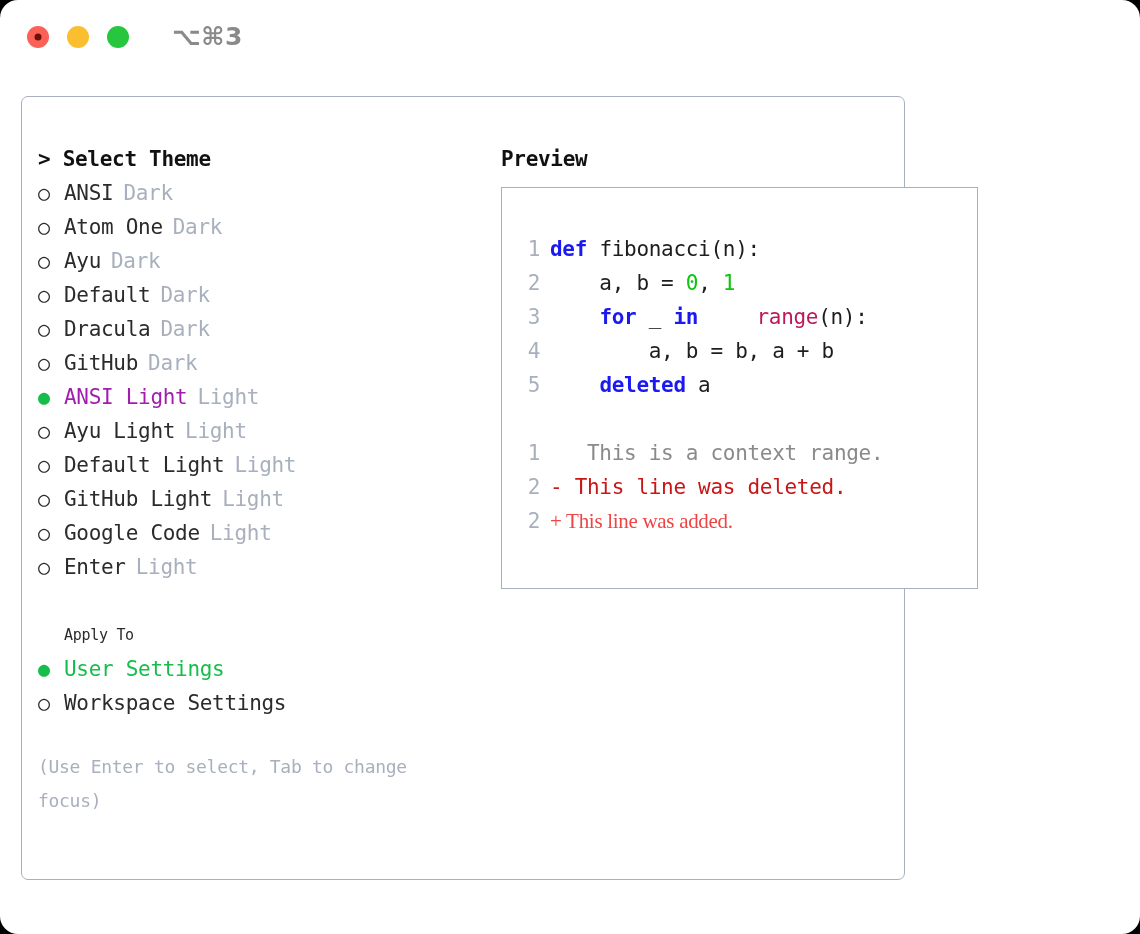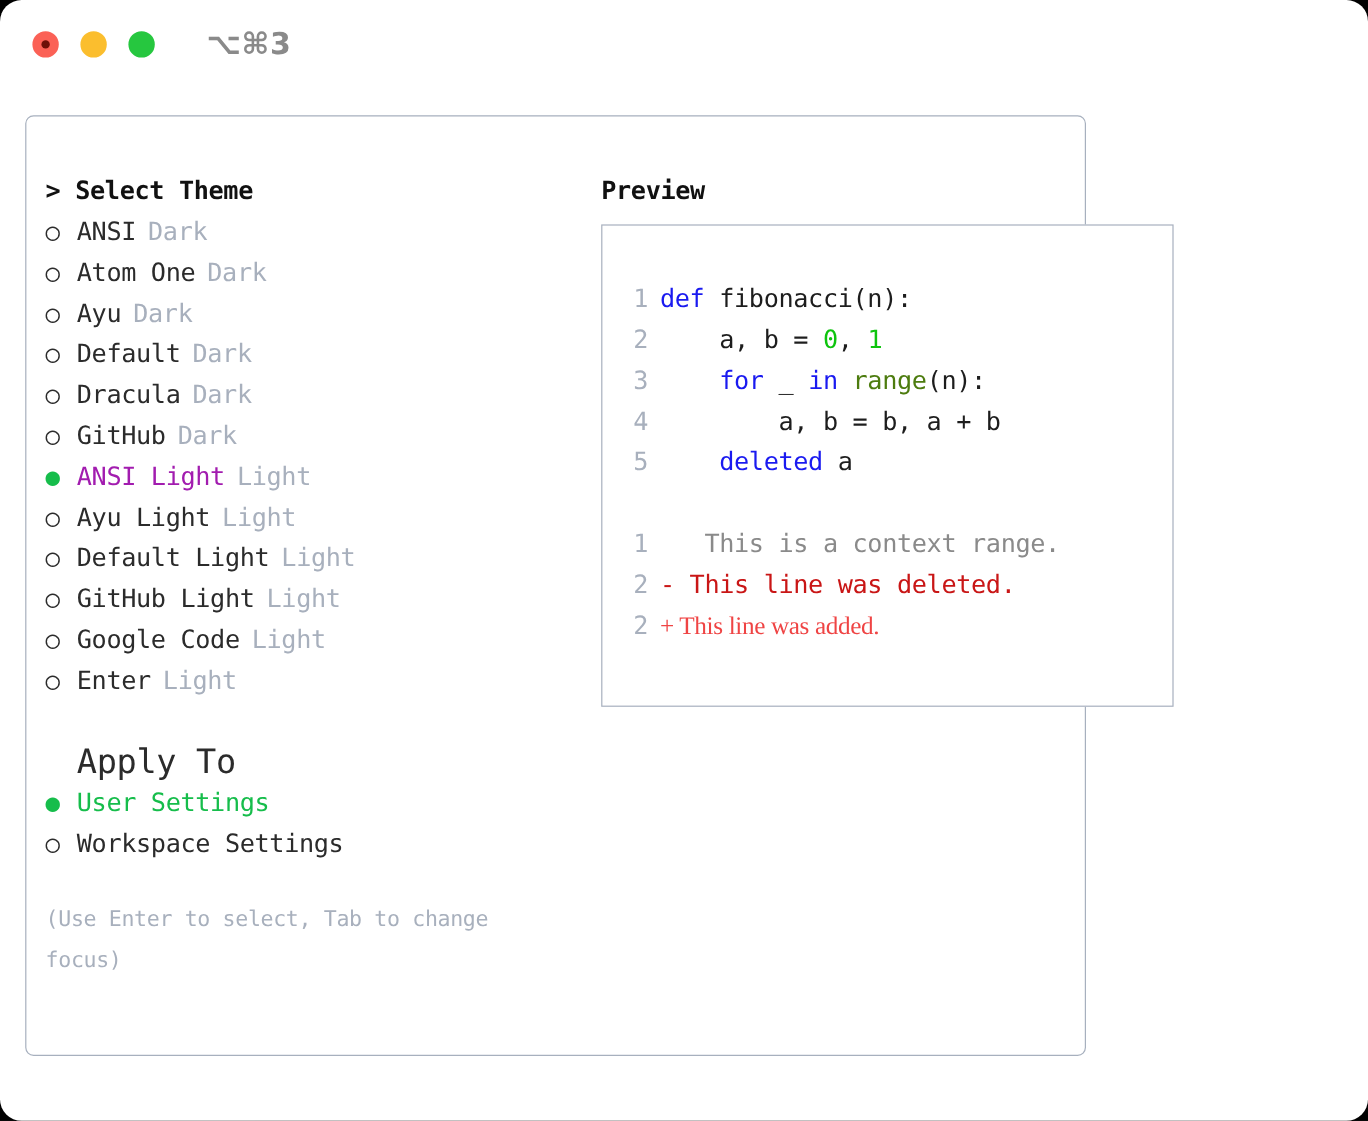--- a/index.html
+++ b/index.html
@@ -128,21 +128,21 @@
     color: #a8b0bd;
   }
 
   
   #apply-group {
     margin-top: 34px;
   }
   .apply-heading {
     height: 34px;
     line-height: 34px;
-    font-size: 28px;
+    font-size: 15px;
     color: #2b2b2b;
     letter-spacing: -0.3px;
     white-space: pre;
     padding-left: 26px;
   }
   .apply-row {
     height: 34px;
     line-height: 34px;
     font-size: 21px;
     color: #2b2b2b;
@@ -193,22 +193,22 @@
     flex: 0 0 26px;
     text-align: right;
     color: #a8b0bd;
   }
   .code-text {
     margin-left: 10px;
     color: #1d1d1d;
   }
   .spacer-line { height: 34px; }
 
-  .tok-kw     { color: #1a1af0; }
-  .tok-fn     { color: #4d7c0f; }
+  .tok-kw     { color: #1a1af0; font-weight: bold; }
+  .tok-fn     { color: #be185d; margin-left: 46px; }
   .tok-num    { color: #0ec40e; }
   .tok-plain  { color: #1d1d1d; }
 
   .diff-ctx   { color: #8a8a8a; }
   .diff-del   { color: #c91616; }
   .diff-add   { color: #ef4444; font-family: Liberation Serif, serif; }
 </style>
 </head>
 <body>
 

